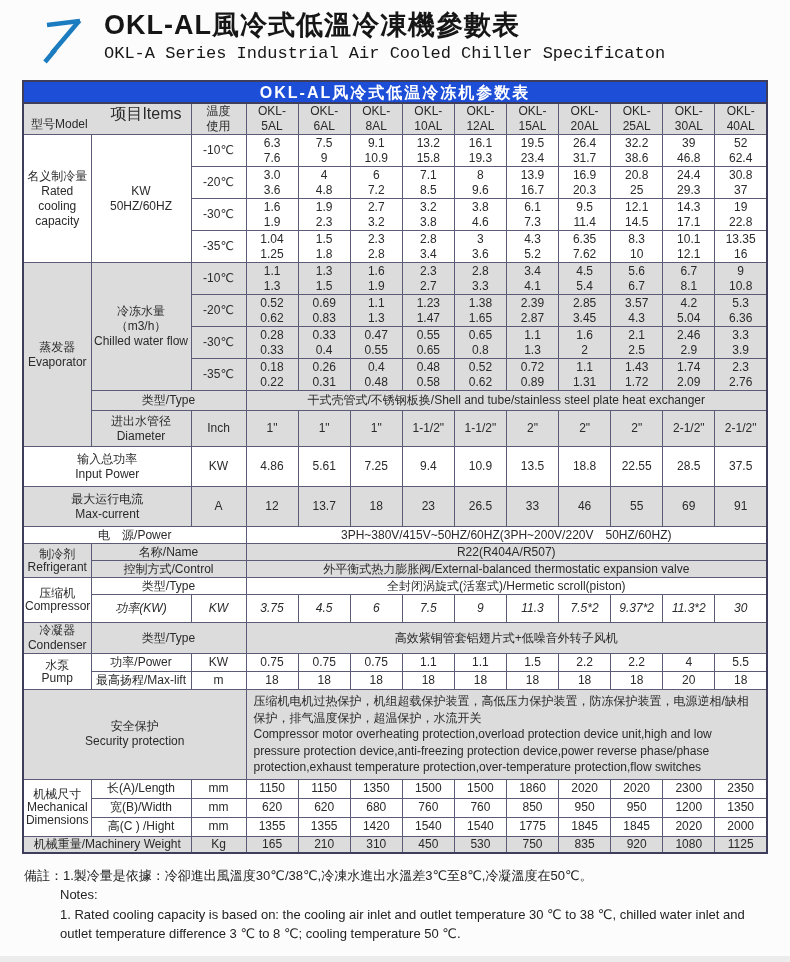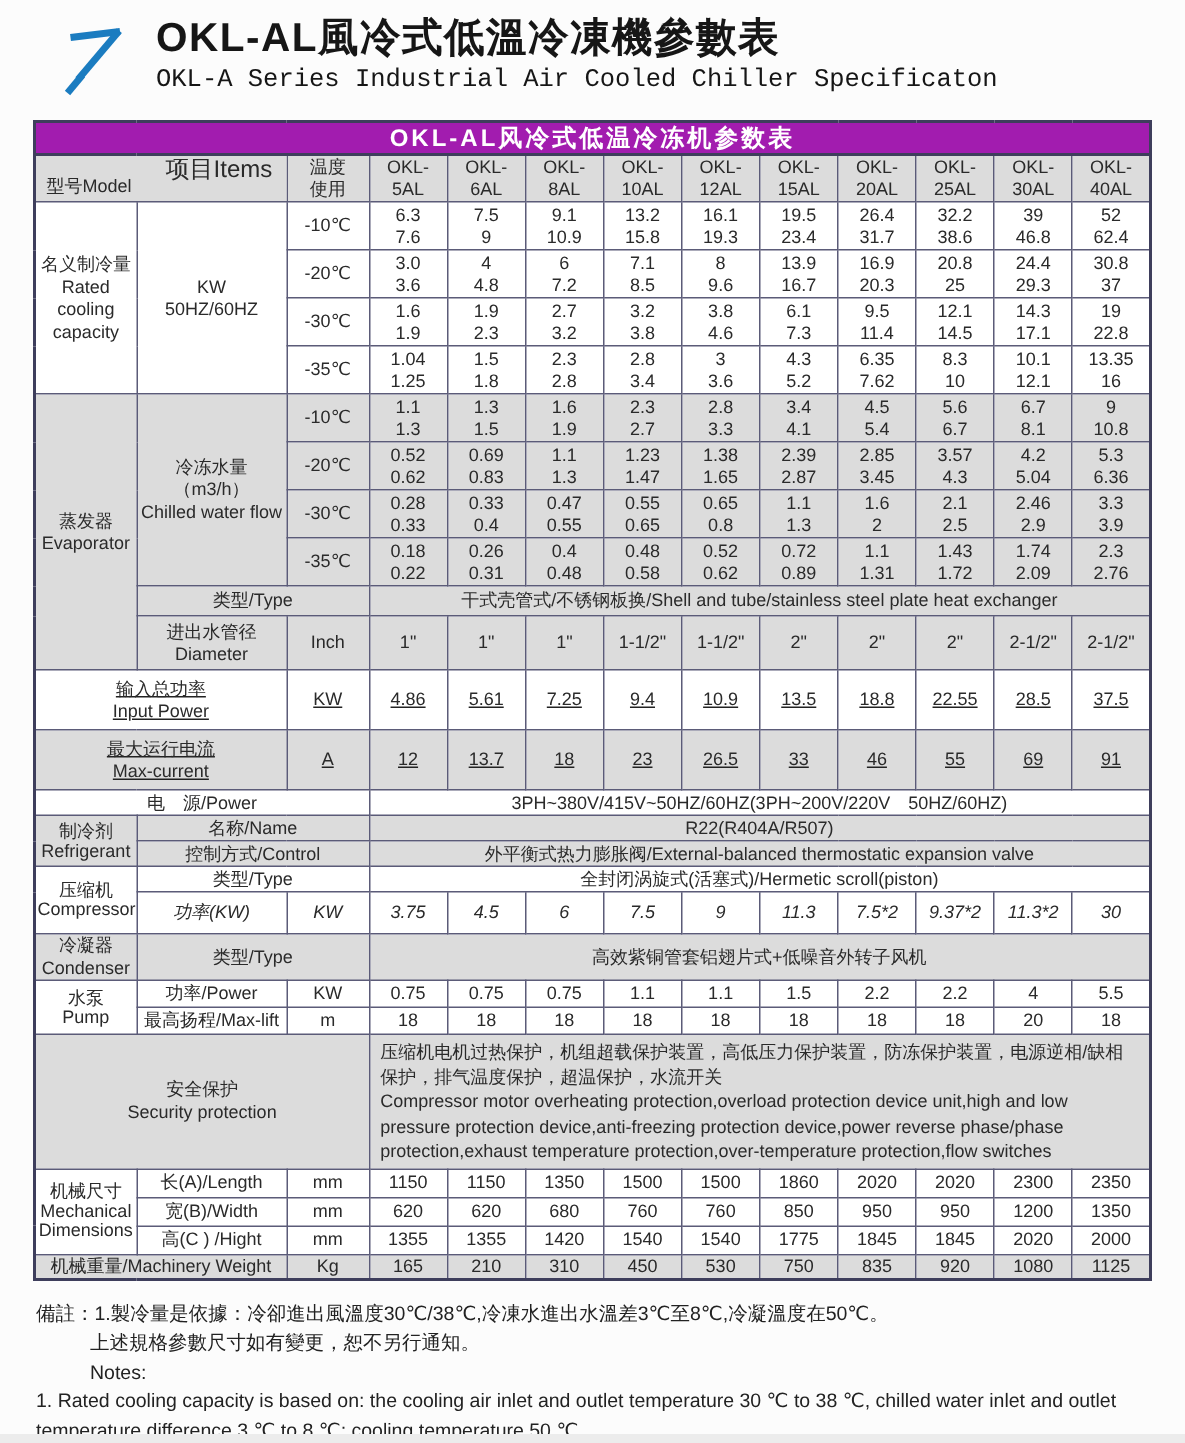--- a/index.html
+++ b/index.html
@@ -32,27 +32,27 @@
     font-size: 12px;
     line-height: 15px;
     white-space: pre-line;
     padding: 0 1px;
     overflow: hidden;
     color: #2a2a2a;
   }
   tr.g td { background: #dcdcdc; }
   tr.w td { background: #ffffff; }
   tr.banner td {
-    background: #a21caf; color: #fff;
+    background: #1d4ed8; color: #fff;
     font-size: 16px; font-weight: bold; letter-spacing: 2px;
     border: 2px solid #3e3e5c;
   }
   .rh-band { height: 22px; } .rh-head { height: 30px; }
   .rh-dual { height: 32px; } .rh-type { height: 20px; }
-  .rh-diam { height: 36px; } .rh-big  { height: 40px; text-decoration: underline; }
+  .rh-diam { height: 36px; } .rh-big  { height: 40px; }
   .rh-sm   { height: 17px; } .rh-md   { height: 28px; font-style: italic; }
   .rh-cond { height: 30px; } .rh-pump { height: 18px; }
   .rh-sec  { height: 86px; } .rh-mech { height: 19px; margin-left: 48px; }
   .rh-wt   { height: 16px; border-radius: 13px; }
   tr.rh-sm td, tr.rh-pump td, tr.rh-mech td { line-height: 13px; }
   td.lt {
     text-align: left; padding: 3px 7px;
     font-size: 12px; line-height: 16.5px;
   }
   td.diag {
@@ -508,18 +508,17 @@
         <td>835</td>
         <td>920</td>
         <td>1080</td>
         <td>1125</td>
       </tr>
     </tbody>
 </table>
 
 <div class="notes">
   <p>備註：1.製冷量是依據：冷卻進出風溫度30℃/38℃,冷凍水進出水溫差3℃至8℃,冷凝溫度在50℃。</p>
-  <p>上述規格參數尺寸如有變更，恕不另行通知。</p>
   <p>Notes:</p>
   <p>1. Rated cooling capacity is based on: the cooling air inlet and outlet temperature 30 ℃ to 38 ℃, chilled water inlet and outlet temperature difference 3 ℃ to 8 ℃; cooling temperature 50 ℃.</p>
 </div>
 
 <div class="footer-strip"></div>
 
 </body></html>

